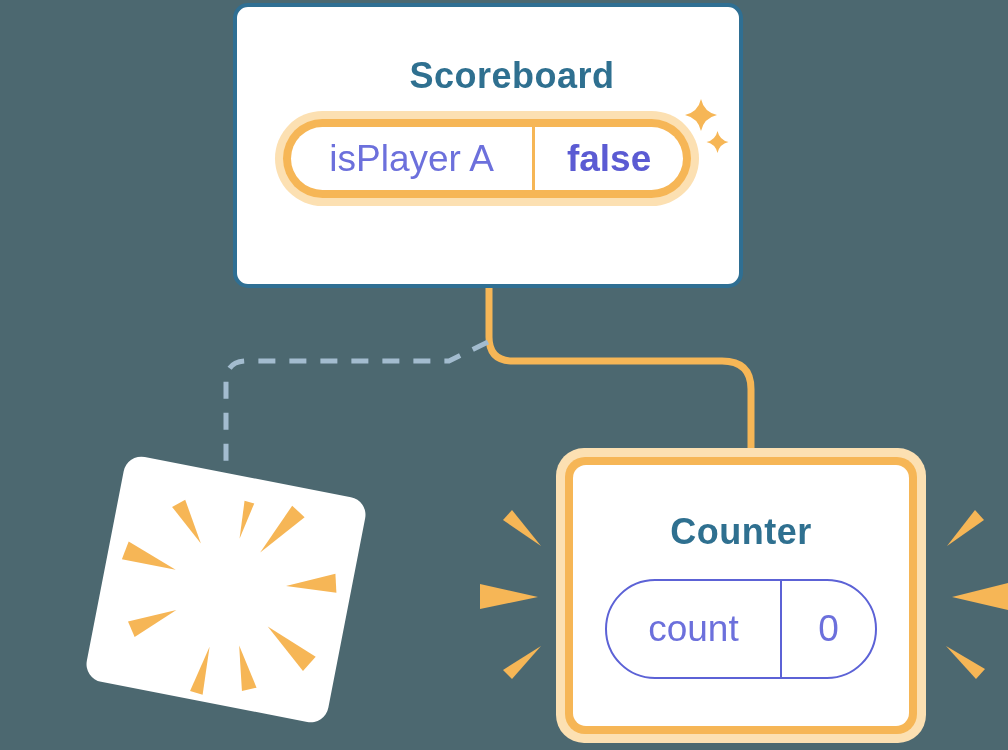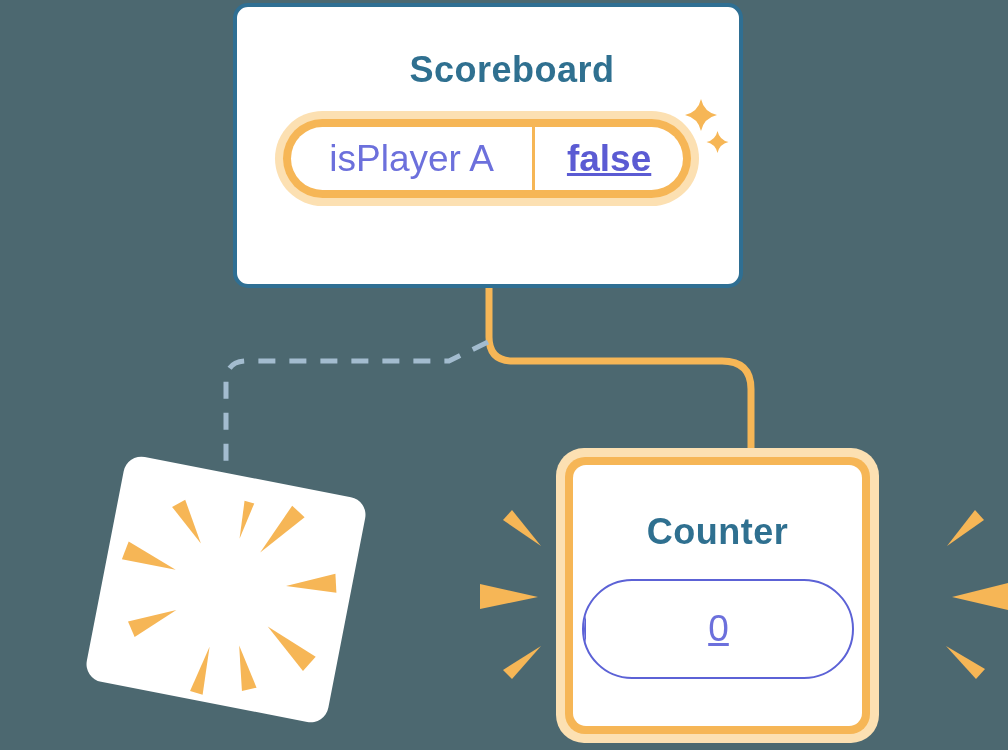--- a/index.html
+++ b/index.html
@@ -24,21 +24,21 @@
     border-radius: 15px;
   }
   #scoreboard-card { left: 233px; top: 3px; width: 510px; height: 285px; }
 
   .card-title {
     position: absolute; left: 0; width: 100%;
     text-align: center;
     color: var(--c-heading, #2F7090);
     font-size: 36px; font-weight: 600; letter-spacing: 0.5px;
   }
-  #scoreboard-card .card-title { top: 42px; padding-left: 48px; }
+  #scoreboard-card .card-title { top: 48px; padding-left: 48px; }
 
   
   .pill-glow-outer {
     position: absolute;
     background: var(--c-orange-light, #FCE0B2);
     border-radius: 64px; padding: 8px;
   }
   #scoreboard-pill { left: 38px; top: 104px; width: 424px; height: 95px; }
   .pill-glow-inner {
     width: 100%; height: 100%;
@@ -49,39 +49,39 @@
     width: 100%; height: 100%;
     background: var(--c-card-bg, #fff);
     border-radius: 48px;
     display: flex; align-items: stretch; overflow: hidden;
   }
   .pill-cell {
     display: flex; align-items: center; justify-content: center;
     font-size: 37px; color: var(--c-purple, #666CDA);
   }
   .pill-cell.key { flex: 62 0 0; }
-  .pill-cell.val { flex: 38 0 0; font-weight: 700; color: var(--c-purple-dark, #5B5BD3); text-decoration: underline; }
+  .pill-cell.val { flex: 38 0 0; font-weight: 700; color: var(--c-purple-dark, #5B5BD3); }
   .pill-divider-orange { width: 3px; background: var(--c-orange, #F6B656); }
 
   
   #sparkles { position: absolute; left: 683px; top: 97px; }
 
   
   #destroyed-card {
     position: absolute; left: 103px; top: 475px;
     width: 246px; height: 229px;
     background: var(--c-card-bg, #fff);
     border-radius: 18px;
     transform: rotate(11deg);
   }
 
   
   #counter-frame-outer {
     position: absolute; left: 556px; top: 448px;
-    width: 323px; height: 295px;
+    width: 370px; height: 295px;
     background: var(--c-orange-light, #FCE0B2);
     border-radius: 28px; padding: 9px;
   }
   #counter-frame-inner {
     width: 100%; height: 100%;
     background: var(--c-orange, #F6B656);
     border-radius: 20px; padding: 8px;
   }
   #counter-card {
     width: 100%; height: 100%;
@@ -159,20 +159,21 @@
         <polygon points="146.6,167.0 158.0,211.1 171.7,205.0" fill="#F6B656"></polygon>
         <polygon points="117.8,173.8 107.1,221.0 120.1,222.2" fill="#F6B656"></polygon>
       </svg>
   </div>
 
   <div id="counter-frame-outer">
     <div id="counter-frame-inner">
       <div id="counter-card">
         <div class="card-title">Counter</div>
         <div class="pill-plain">
+          <div class="pill-cell key">count</div>
           <div class="pill-divider-purple"></div>
           <div class="pill-cell val">0</div>
         </div>
       </div>
     </div>
   </div>
 
 </div>
 
 </body></html>

